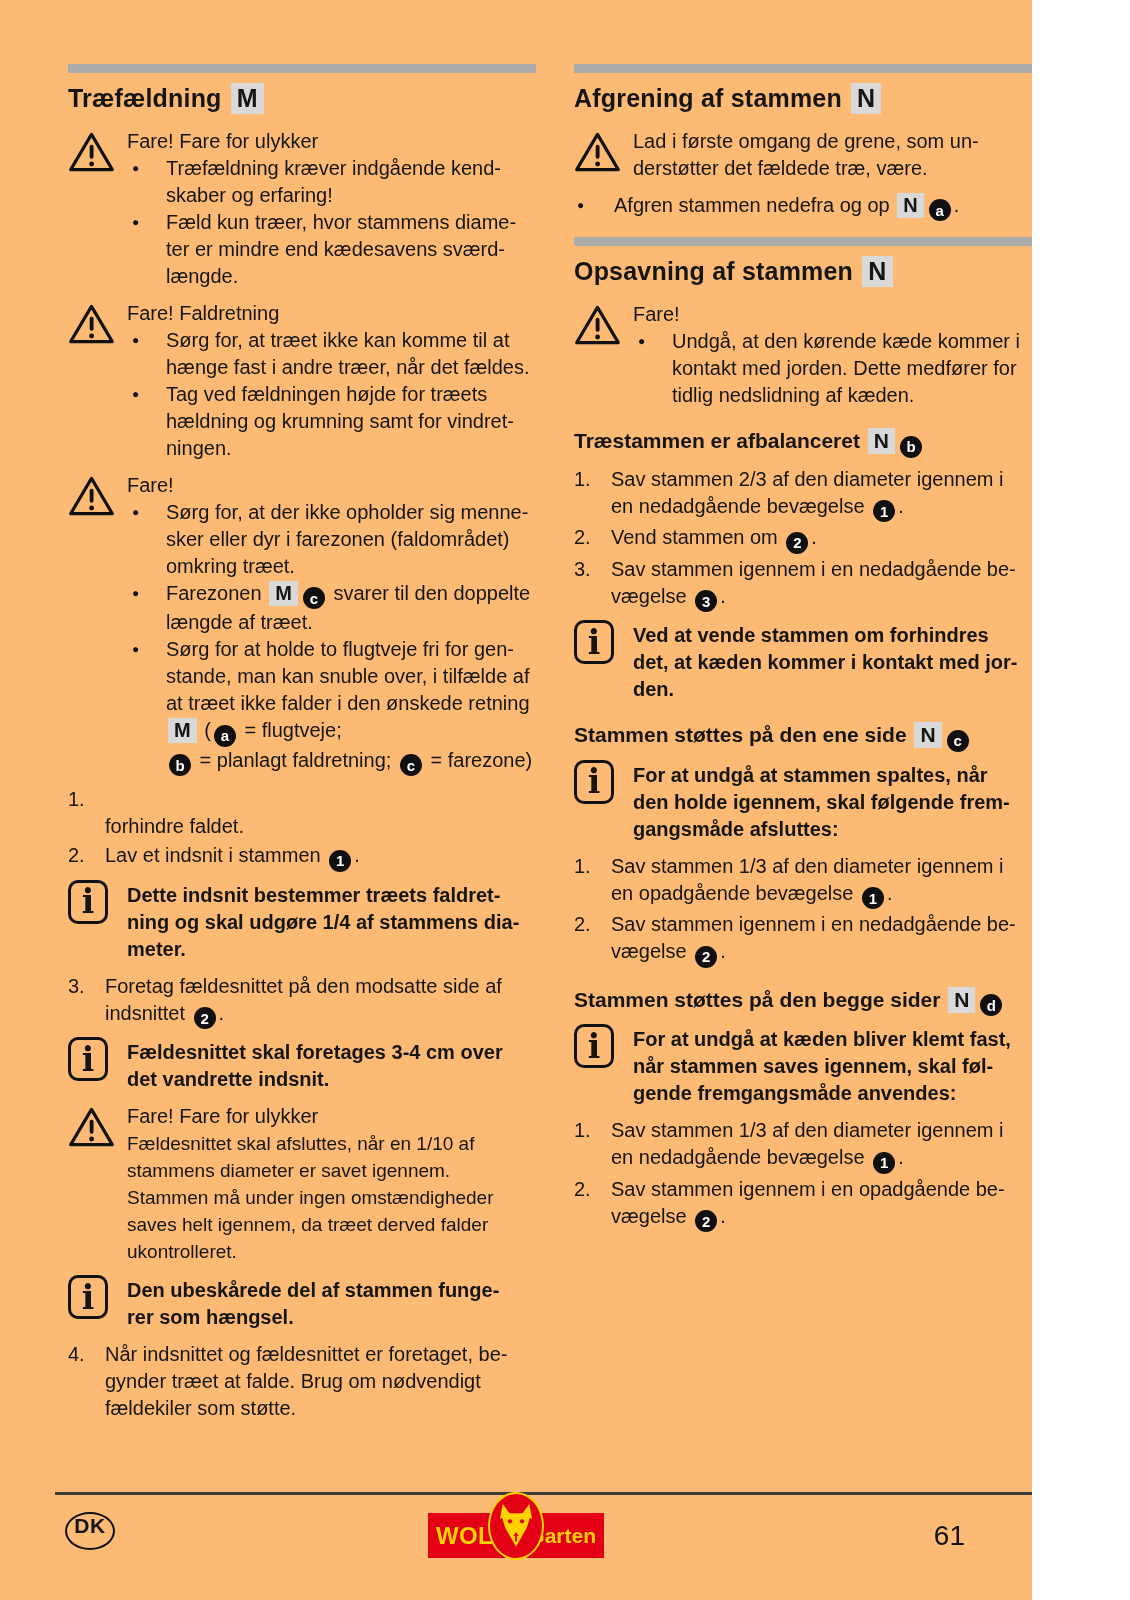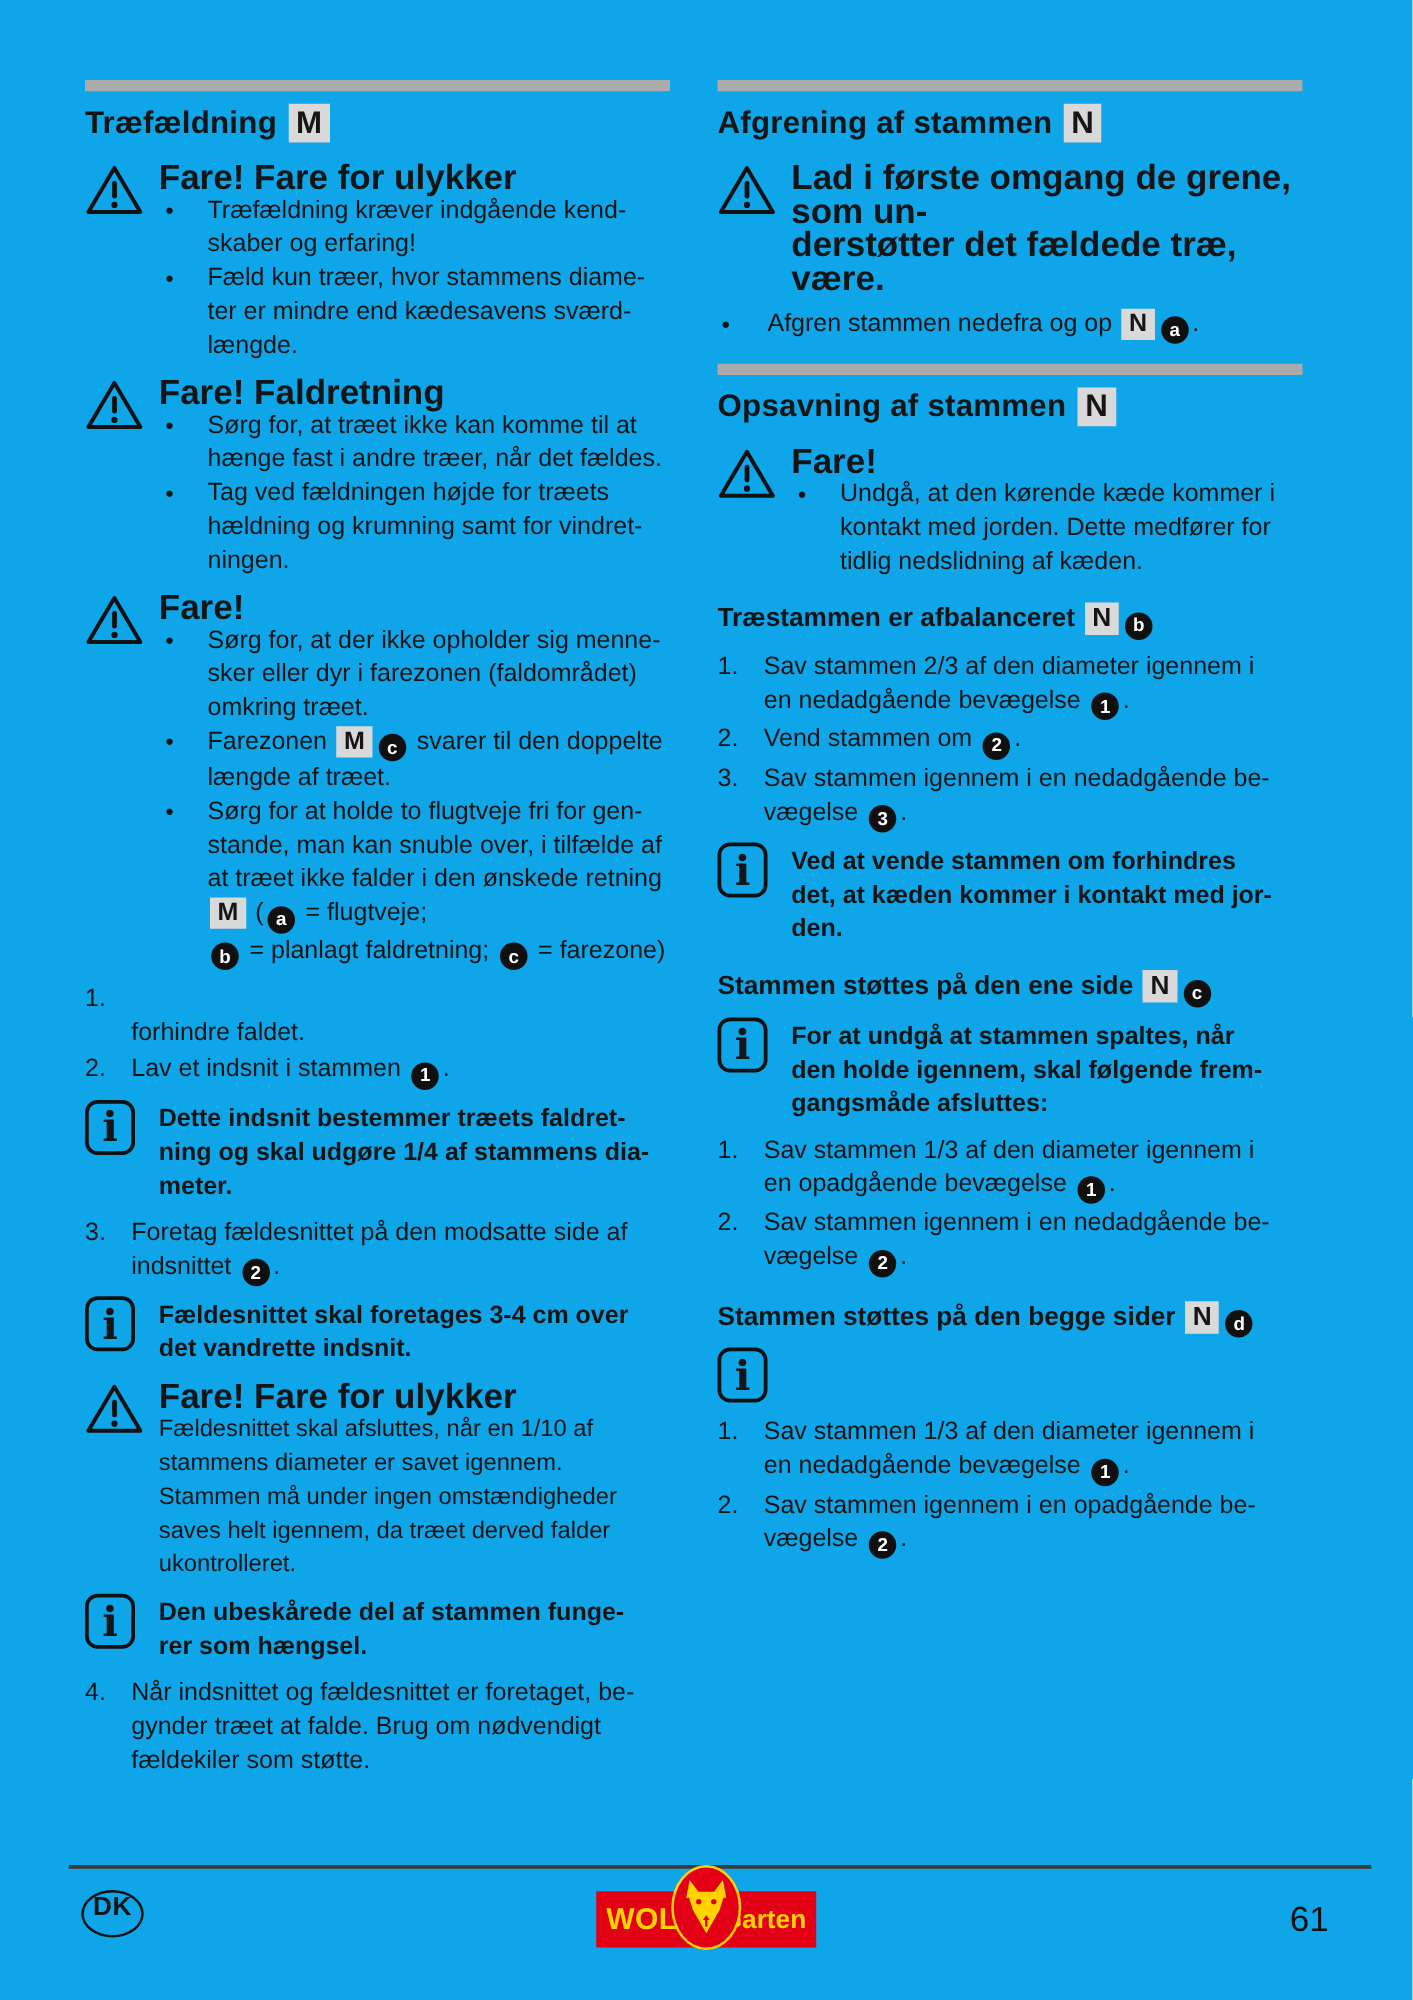--- a/index.html
+++ b/index.html
@@ -1,32 +1,32 @@
 <!DOCTYPE html>
 <html><head>
 <meta charset="utf-8">
 <style>
   html,body{margin:0;padding:0;background:#ffffff;}
   body{width:1130px;height:1600px;font-family:"Liberation Sans",sans-serif;color:#151515;
        -webkit-font-smoothing:antialiased;}
-  .page{position:relative;width:1130px;height:1600px;overflow:hidden;background:#0ea5e9;}
+  .page{position:relative;width:1032px;height:1600px;overflow:hidden;background:#fdba74;}
   .columns{display:flex;gap:38px;padding:64px 58px 0 68px;}
   .col{width:468px;flex:0 0 468px;}
 
   .rule{height:9px;background:#ababab;margin:16px 0 10px 0;}
   .col > .rule:first-child{margin-top:0;}
 
   .h1{font-size:25px;font-weight:bold;letter-spacing:0.2px;margin:2px 0 14px 0;line-height:30px;}
   .h2{font-size:21px;font-weight:bold;margin:18px 0 8px 0;line-height:27px;}
 
   .warn{display:flex;margin:4px 0 10px 0;}
   .warnicon{flex:0 0 59px;padding-top:3px;}
   .warnicon svg{width:47px;height:42px;display:block;}
   .warnbody{flex:1;min-width:0;}
-  .wtitle{font-weight:bold;font-size:28px;line-height:27px;}
+  .wtitle{font-weight:normal;font-size:20px;line-height:27px;}
   .wbody{font-size:19px;line-height:27px;}
 
   .bullet-item{display:flex;font-size:20px;line-height:27px;}
   .bullet-item .dot{flex:0 0 34px;font-size:12px;line-height:27px;padding-left:5px;}
   .tbullet{display:flex;font-size:20px;line-height:27px;margin:2px 0;}
   .tbullet .dot{flex:0 0 37px;font-size:12px;line-height:27px;padding-left:3px;}
   .bullet-text{flex:1;min-width:0;}
 
   .info{display:flex;margin:8px 0 10px 0;}
   .infoicon{flex:0 0 40px;height:44px;border:3px solid #111;border-radius:10px;
@@ -239,20 +239,21 @@
           <span class="olnum">1.</span>
           <div class="oltext"><span class="run">Sav stammen 1/3 af den diameter igennem i</span><br><span class="run">en opadgående bevægelse </span><span class="cbadge">1</span><span class="run">.</span></div>
         </div>
         <div class="olitem">
           <span class="olnum">2.</span>
           <div class="oltext"><span class="run">Sav stammen igennem i en nedadgående be-</span><br><span class="run">vægelse </span><span class="cbadge">2</span><span class="run">.</span></div>
         </div>
         <div class="h2"><span class="run">Stammen støttes på den begge sider </span><span class="refbox">N</span><span class="cbadge">d</span></div>
         <div class="info">
           <div class="infoicon">i</div>
+          <div class="infotext"><span class="run">For at undgå at kæden bliver klemt fast,</span><br><span class="run">når stammen saves igennem, skal føl-</span><br><span class="run">gende fremgangsmåde anvendes:</span></div>
         </div>
         <div class="olitem">
           <span class="olnum">1.</span>
           <div class="oltext"><span class="run">Sav stammen 1/3 af den diameter igennem i</span><br><span class="run">en nedadgående bevægelse </span><span class="cbadge">1</span><span class="run">.</span></div>
         </div>
         <div class="olitem">
           <span class="olnum">2.</span>
           <div class="oltext"><span class="run">Sav stammen igennem i en opadgående be-</span><br><span class="run">vægelse </span><span class="cbadge">2</span><span class="run">.</span></div>
         </div>
       </div>

